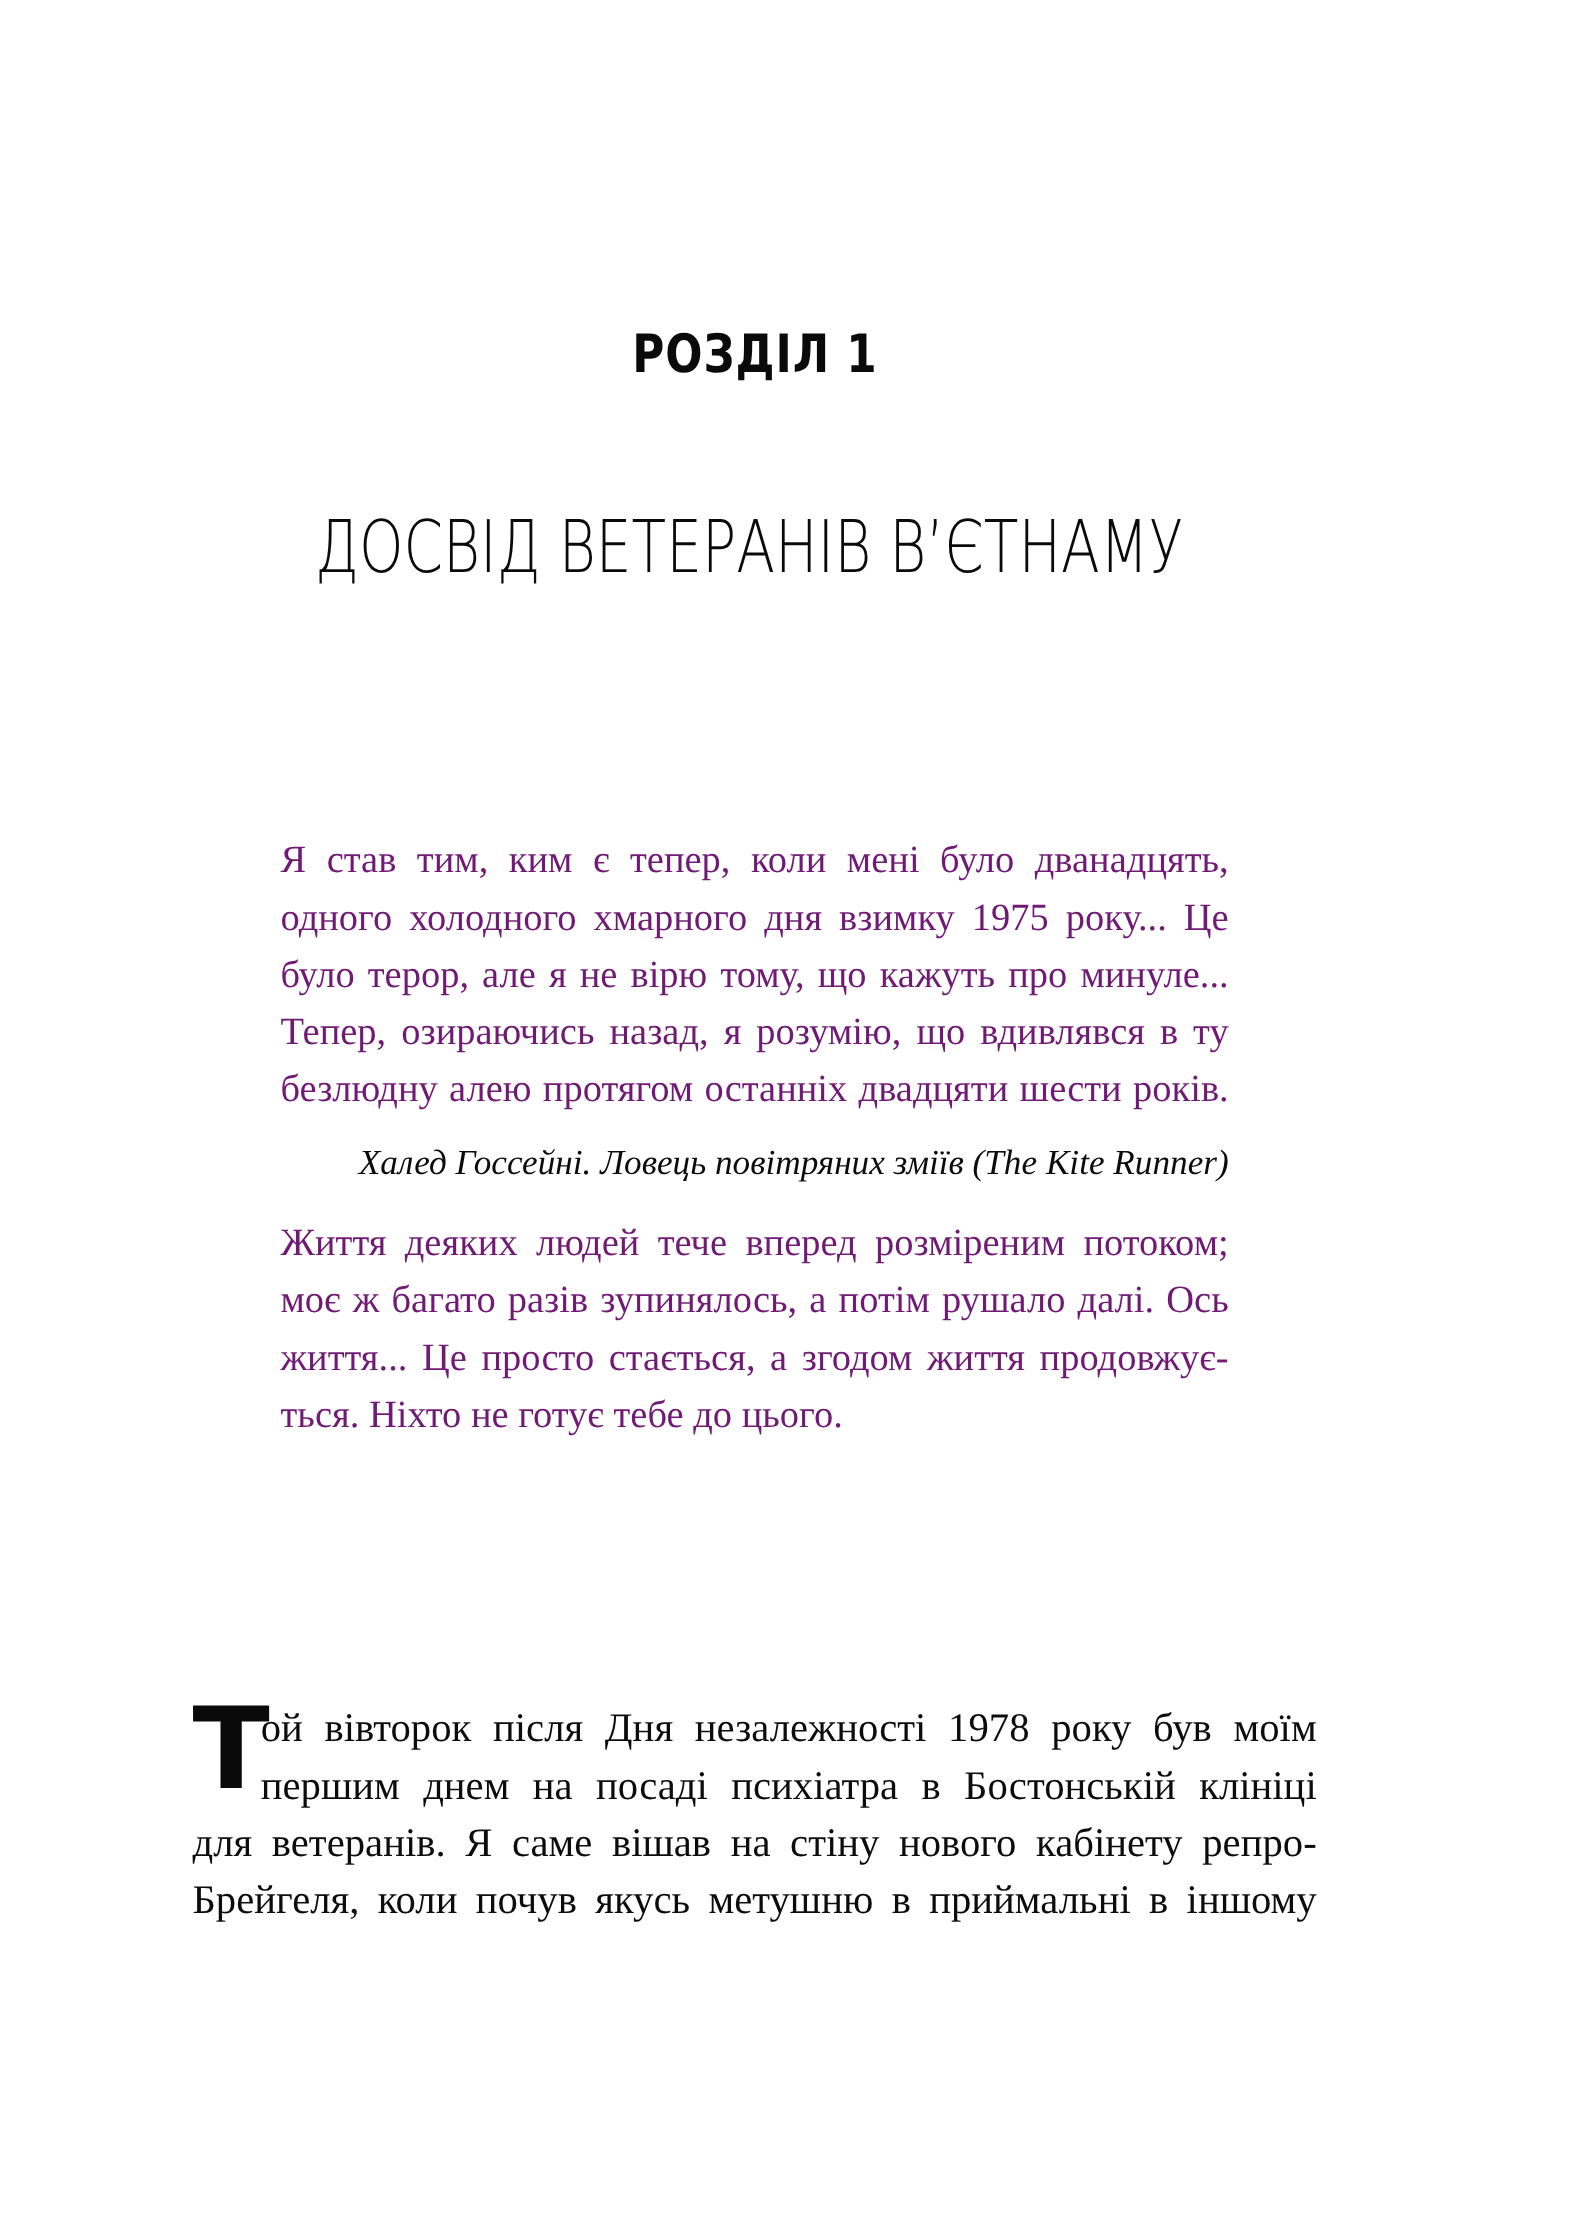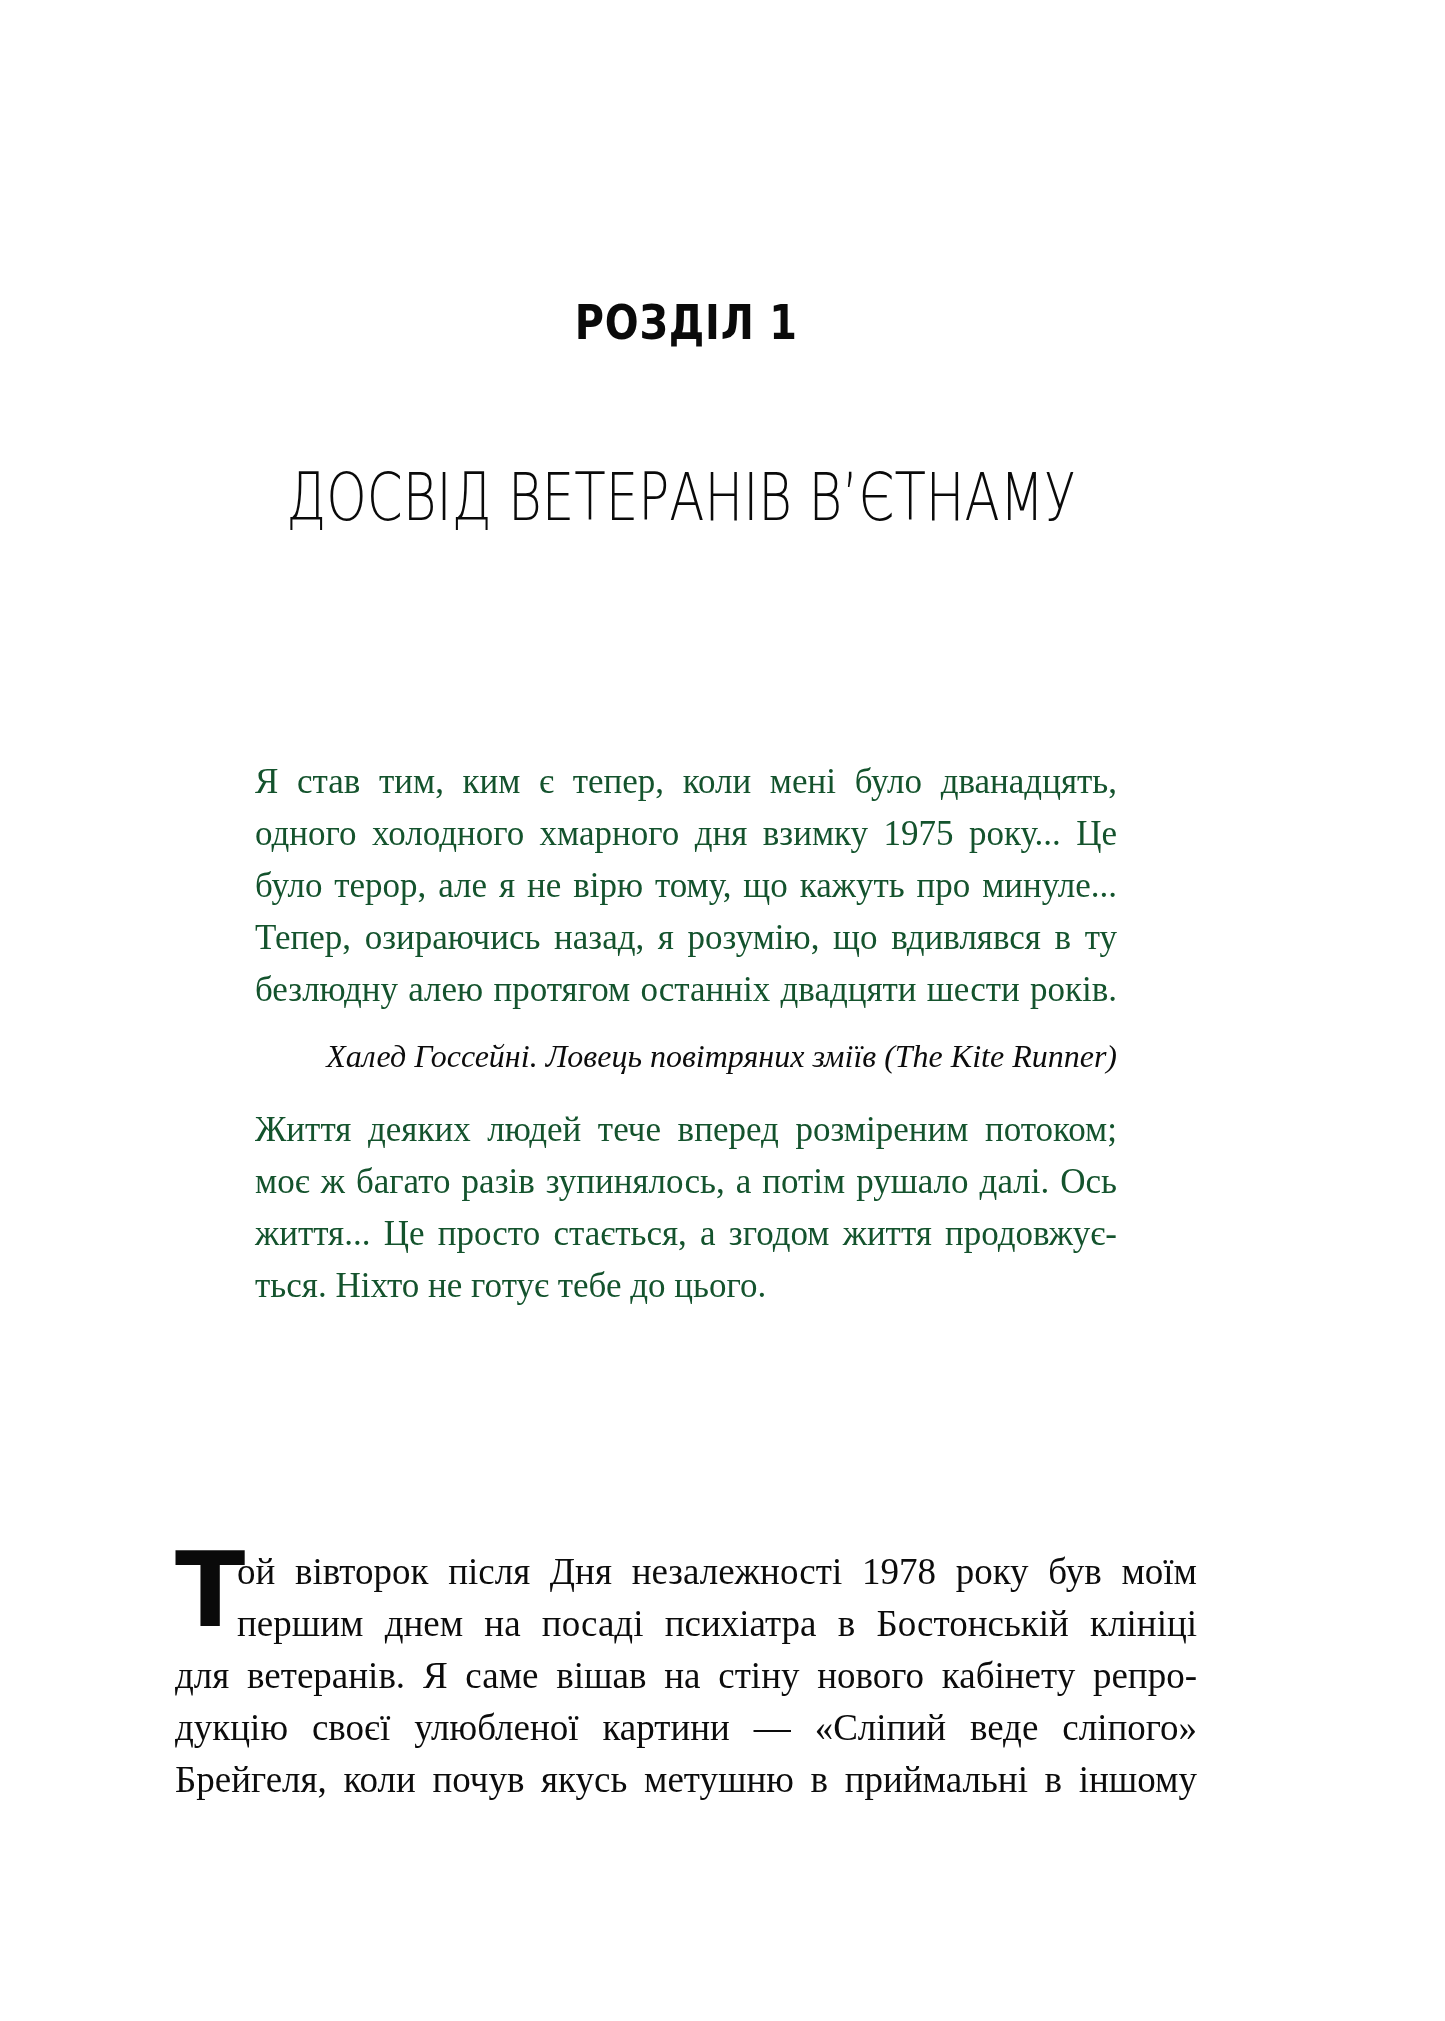--- a/index.html
+++ b/index.html
@@ -54,21 +54,21 @@
     transform-origin: 50% 0;
     white-space: nowrap;
     letter-spacing: 0px;
   }
   
   .epigraph {
     left: 255px;
     width: 862px;
     font-size: 35px;
     line-height: 52px;
-    color: #14532d;
+    color: #701a75;
   }
   .epigraph-1 { top: 756px; }
   .epigraph-2 { top: 1104px; }
   .q-line {
     text-align: justify;
     text-align-last: justify;
     white-space: normal;
     height: 52px;
     overflow: visible;
   }
@@ -146,17 +146,16 @@
     <div class="q-line">життя... Це просто стається, а згодом життя продовжує-</div>
     <div class="q-line no-stretch">ться. Ніхто не готує тебе до цього.</div>
   </blockquote>
 
 
   <div class="column body-par">
     <span class="drop-cap">Т</span>
     <div class="b-line indent">ой вівторок після Дня незалежності 1978 року був моїм</div>
     <div class="b-line indent">першим днем на посаді психіатра в Бостонській клініці</div>
     <div class="b-line">для ветеранів. Я саме вішав на стіну нового кабінету репро-</div>
-    <div class="b-line">дукцію своєї улюбленої картини — «Сліпий веде сліпого»</div>
     <div class="b-line">Брейгеля, коли почув якусь метушню в приймальні в іншому</div>
   </div>
 
 </div>
 
 </body></html>

